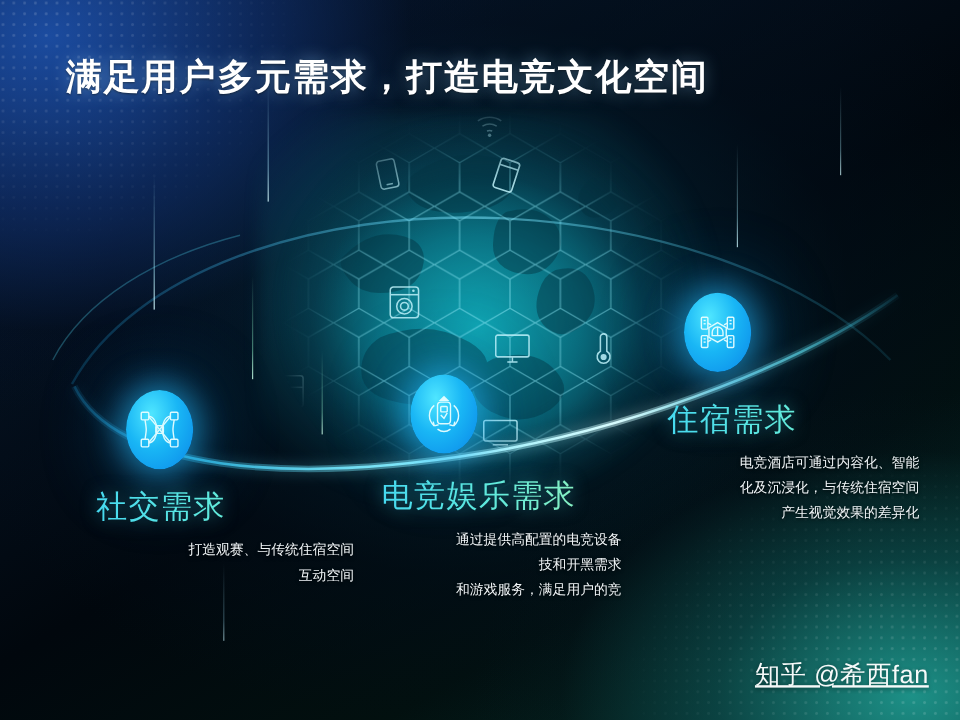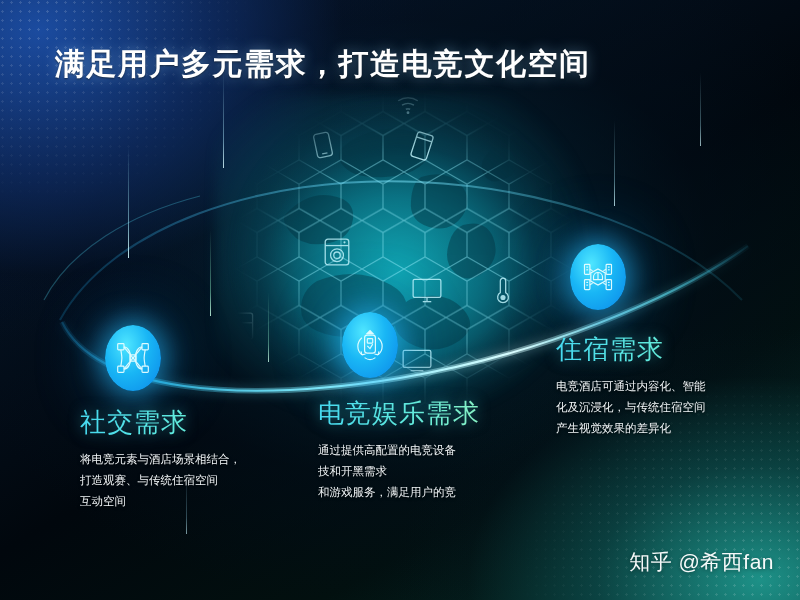--- a/index.html
+++ b/index.html
@@ -79,27 +79,28 @@
     background:linear-gradient(92deg,#46d9f0 0%, #5fe9dd 45%, #9df5b4 100%);
     -webkit-background-clip:text; background-clip:text; color:transparent;
     -webkit-text-fill-color:transparent;
     filter:drop-shadow(0 0 7px rgba(70,220,235,.5));
     white-space:nowrap;
   }
   .item p{
     font-size:11.5px; line-height:21px; color:#f2f7f9; font-weight:400;
     text-shadow:0 1px 3px rgba(0,0,0,.85);
   }
-  .item p span{display:block; white-space:nowrap;}
+  .item p span{display:block; white-space:nowrap;text-align:right;}
 
   
   .watermark{
     position:absolute; right:26px; bottom:24px; font-size:21px; color:#ffffff;
     letter-spacing:.5px; opacity:.96; text-shadow:0 1px 4px rgba(0,0,0,.45);
     white-space:nowrap;
+    text-decoration:underline;
   }
 </style>
 </head>
 <body>
 
 <div class="stage">
 
   <div class="dots"></div>
 
   <div class="globe-wrap">
@@ -270,21 +271,20 @@
       <line x1="11" y1="11.5" x2="14" y2="13"></line>
         <line x1="29" y1="11.5" x2="26" y2="13"></line>
       <line x1="11" y1="28.5" x2="14" y2="27"></line>
         <line x1="29" y1="28.5" x2="26" y2="27"></line>
     </svg>
   </div>
 
   <div class="item" style="left:80px; top:405px; width:215px;">
     <h3>社交需求</h3>
     <p>
-      <span>将电竞元素与酒店场景相结合，</span>
       <span>打造观赛、与传统住宿空间</span>
       <span>互动空间</span>
     </p>
   </div>
 
   <div class="item" style="left:318px; top:396px; width:200px;">
     <h3>电竞娱乐需求</h3>
     <p>
       <span>通过提供高配置的电竞设备</span>
       <span>技和开黑需求</span>

